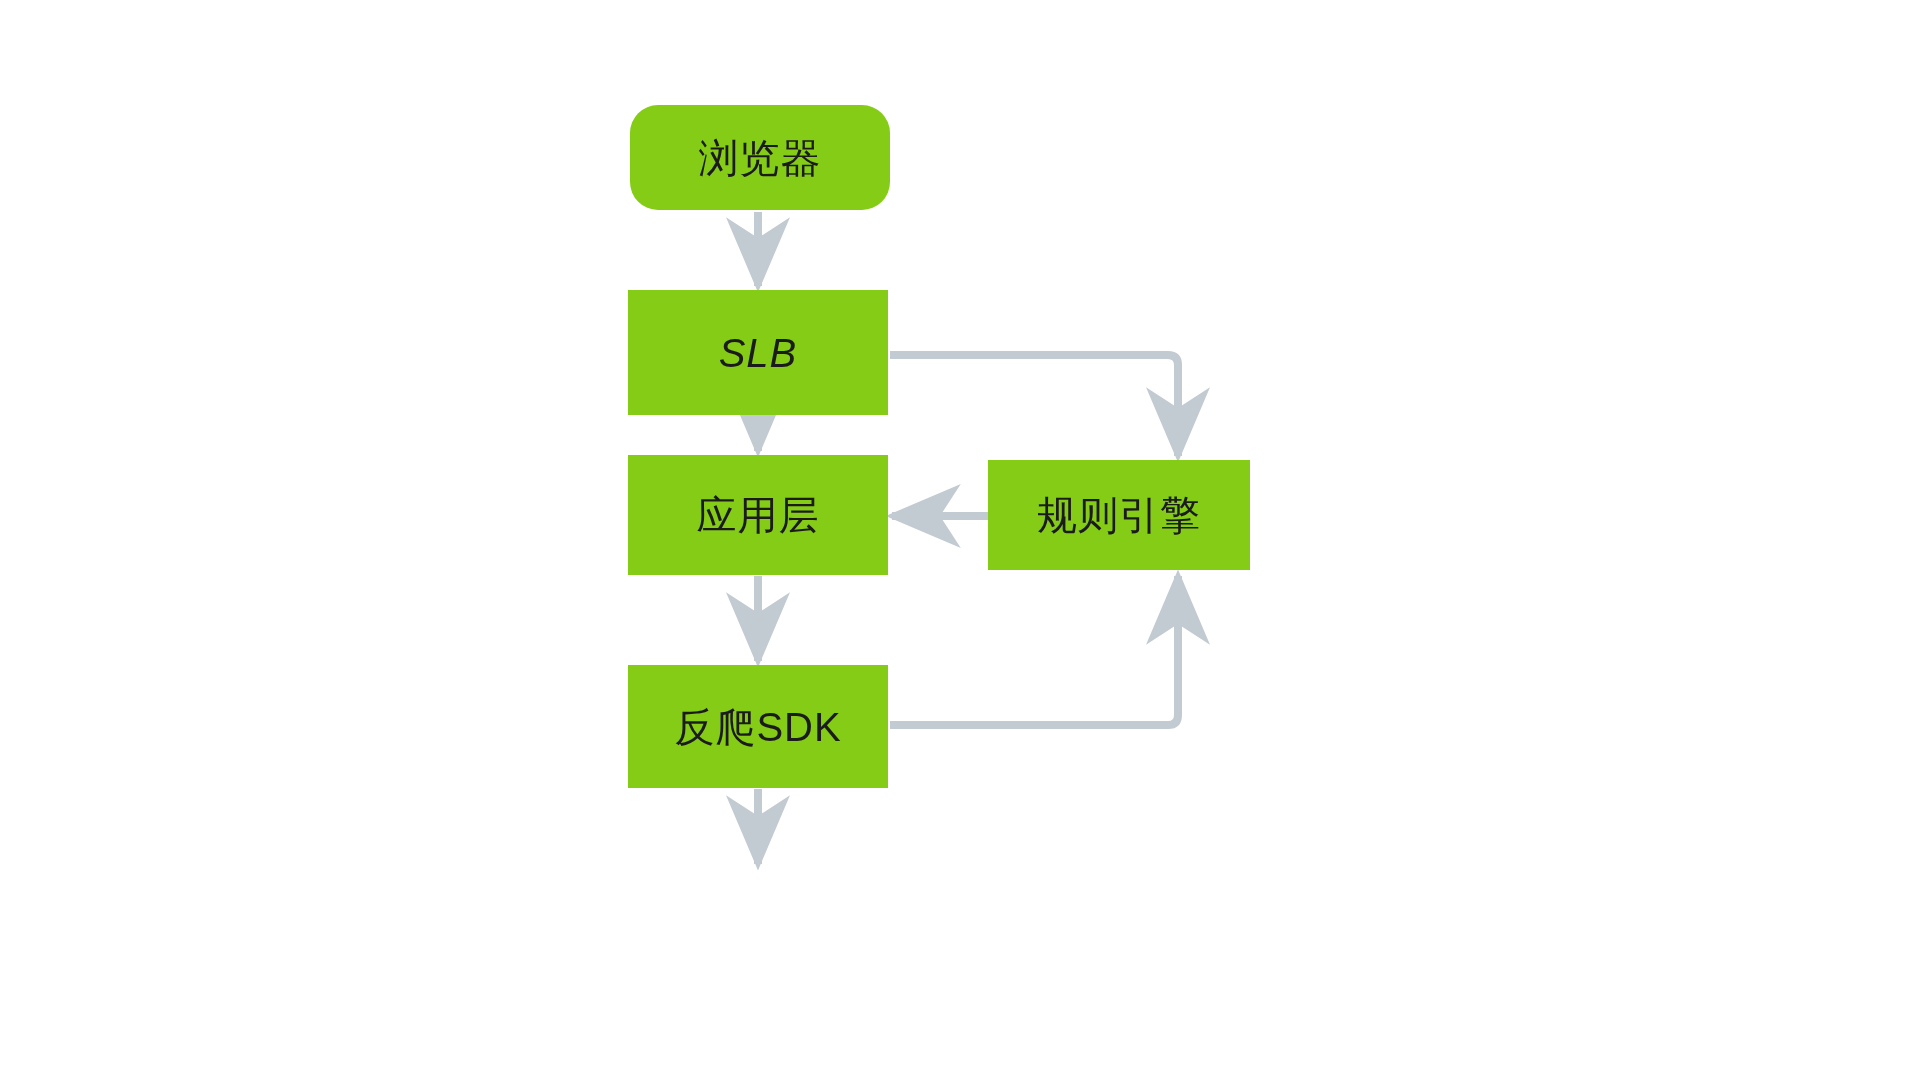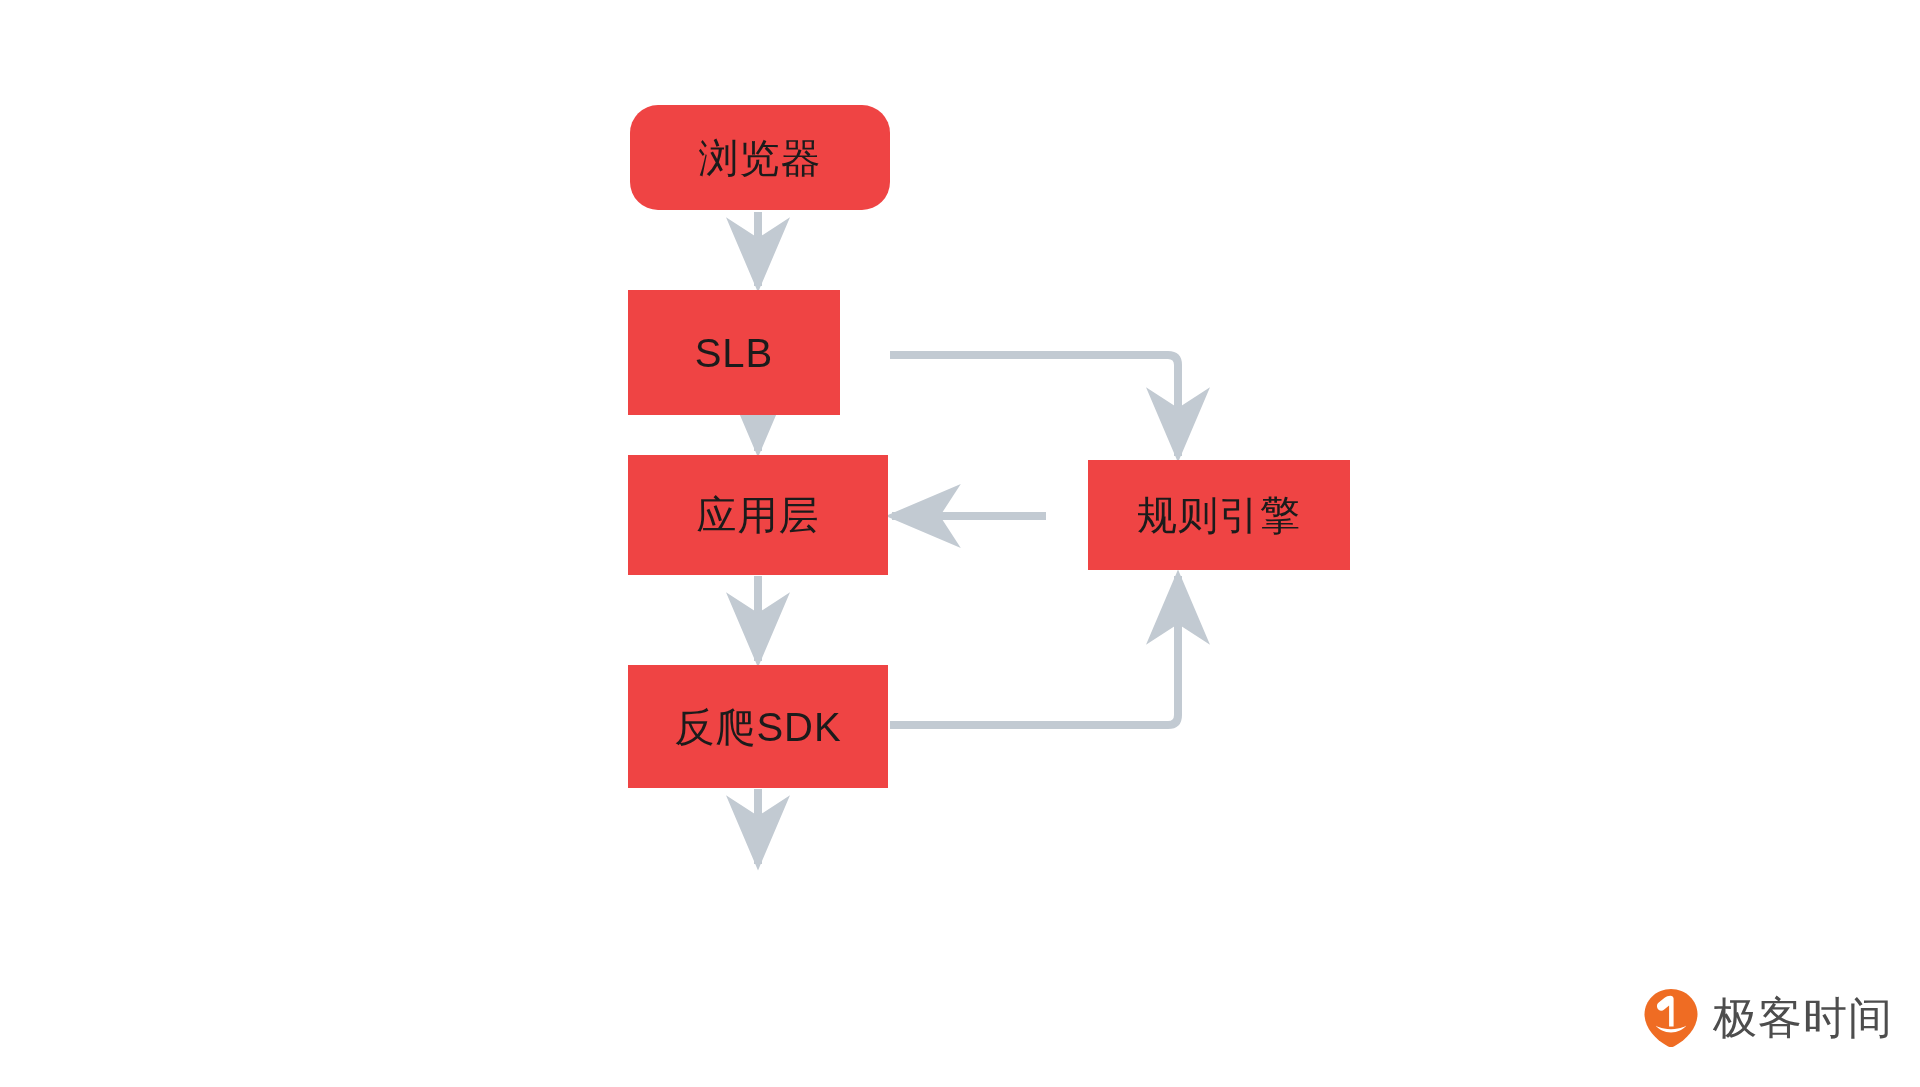--- a/index.html
+++ b/index.html
@@ -23,45 +23,45 @@
   }
   .flow-svg {
     position: absolute;
     left: 0;
     top: 0;
     width: 1920px;
     height: 1087px;
   }
   .node {
     position: absolute;
-    background: #ef4444;
+    background: #84cc16;
     display: flex;
     align-items: center;
     justify-content: center;
     color: #1b1b1b;
     font-size: 40px;
     line-height: 1;
     letter-spacing: 1px;
     box-sizing: border-box;
     user-select: none;
   }
   .node.rounded {
     border-radius: 28px;
   }
   .node-label {
     display: block;
     white-space: nowrap;
   }
   
   #node-browser   { left: 630px;  top: 105px; width: 260px; height: 105px; }
-  #node-slb       { left: 628px;  top: 290px; width: 212px; height: 125px; }
+  #node-slb       { left: 628px;  top: 290px; width: 260px; height: 125px; font-style: italic; }
   #node-app       { left: 628px;  top: 455px; width: 260px; height: 120px; }
   #node-sdk       { left: 628px;  top: 665px; width: 260px; height: 123px; }
   #node-business  { left: 630px;  top: 868px; width: 260px; height: 106px; }
-  #node-rules     { left: 1088px; top: 460px; width: 262px; height: 110px; }
+  #node-rules     { left: 988px; top: 460px; width: 262px; height: 110px; }
 
   
   #watermark {
     position: absolute;
     left: 1643px;
     top: 988px;
     display: flex;
     align-items: center;
     gap: 14px;
     user-select: none;
@@ -121,22 +121,14 @@
 
   <div class="node" id="node-app">
     <span class="node-label">应用层</span>
   </div>
 
 
   <div class="node" id="node-rules">
     <span class="node-label">规则引擎</span>
   </div>
 
-  <div id="watermark">
-    <svg class="logo-mark" viewBox="0 0 56 60" xmlns="http://www.w3.org/2000/svg">
-      <path d="M28 1 C13.2 1 1.5 12.3 1.5 26.3 C1.5 38.5 11.2 51.2 25.1 58.4 C26.9 59.3 29.1 59.3 30.9 58.4 C44.8 51.2 54.5 38.5 54.5 26.3 C54.5 12.3 42.8 1 28 1 Z" fill="#ef6c23"></path>
-      <path d="M28 44.5 C21.5 44.5 15.8 41.8 12.6 37.6 C12.6 37.6 17.6 41.2 28 41.2 C38.4 41.2 43.4 37.6 43.4 37.6 C40.2 41.8 34.5 44.5 28 44.5 Z" fill="#ffffff"></path>
-      <path d="M30.6 10.5 L30.6 38.5 L26.1 38.5 L26.1 17.4 L21.2 21.6 C18.6 23.9 14.8 22.6 14.1 19.3 C13.7 17.5 14.3 15.7 15.7 14.6 L21.6 9.8 C23.2 8.5 25.3 7.8 27.4 7.8 C29.2 7.8 30.6 9 30.6 10.5 Z" fill="#ffffff"></path>
-    </svg>
-    <span class="logo-text">极客时间</span>
-  </div>
 
 </div>
 
 </body></html>

